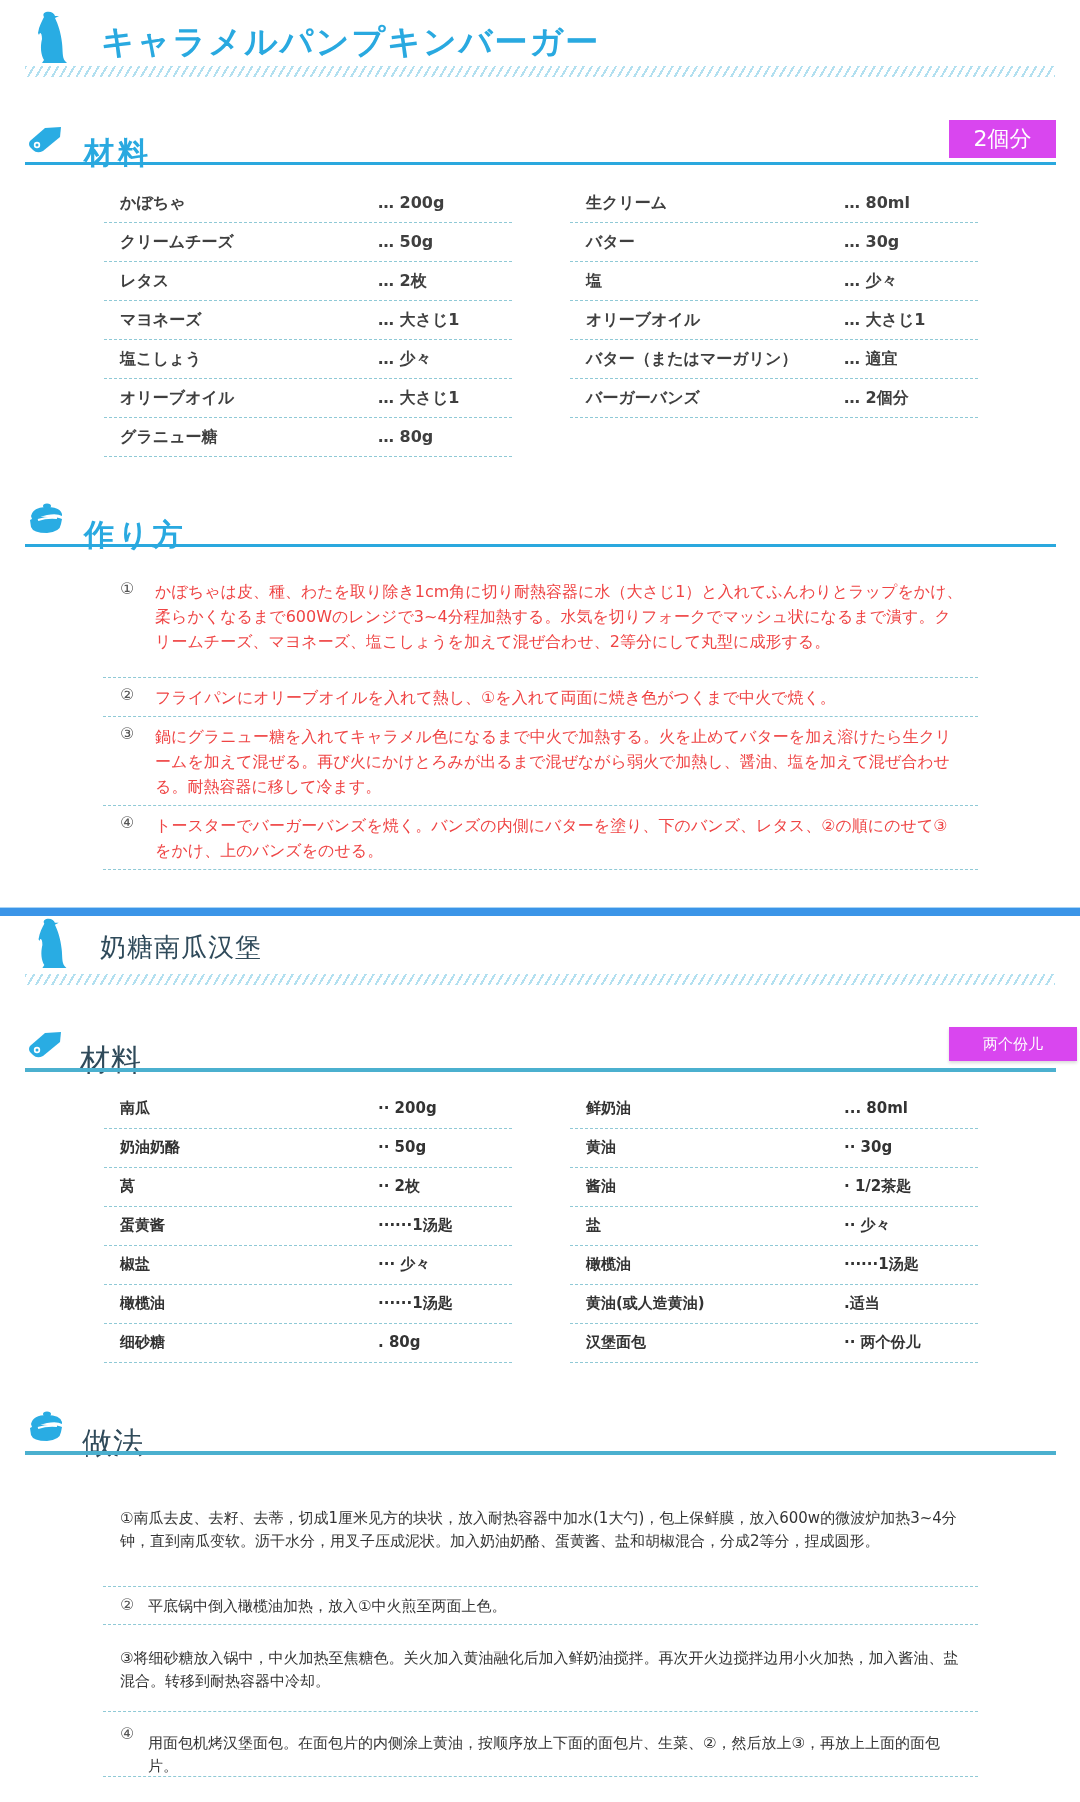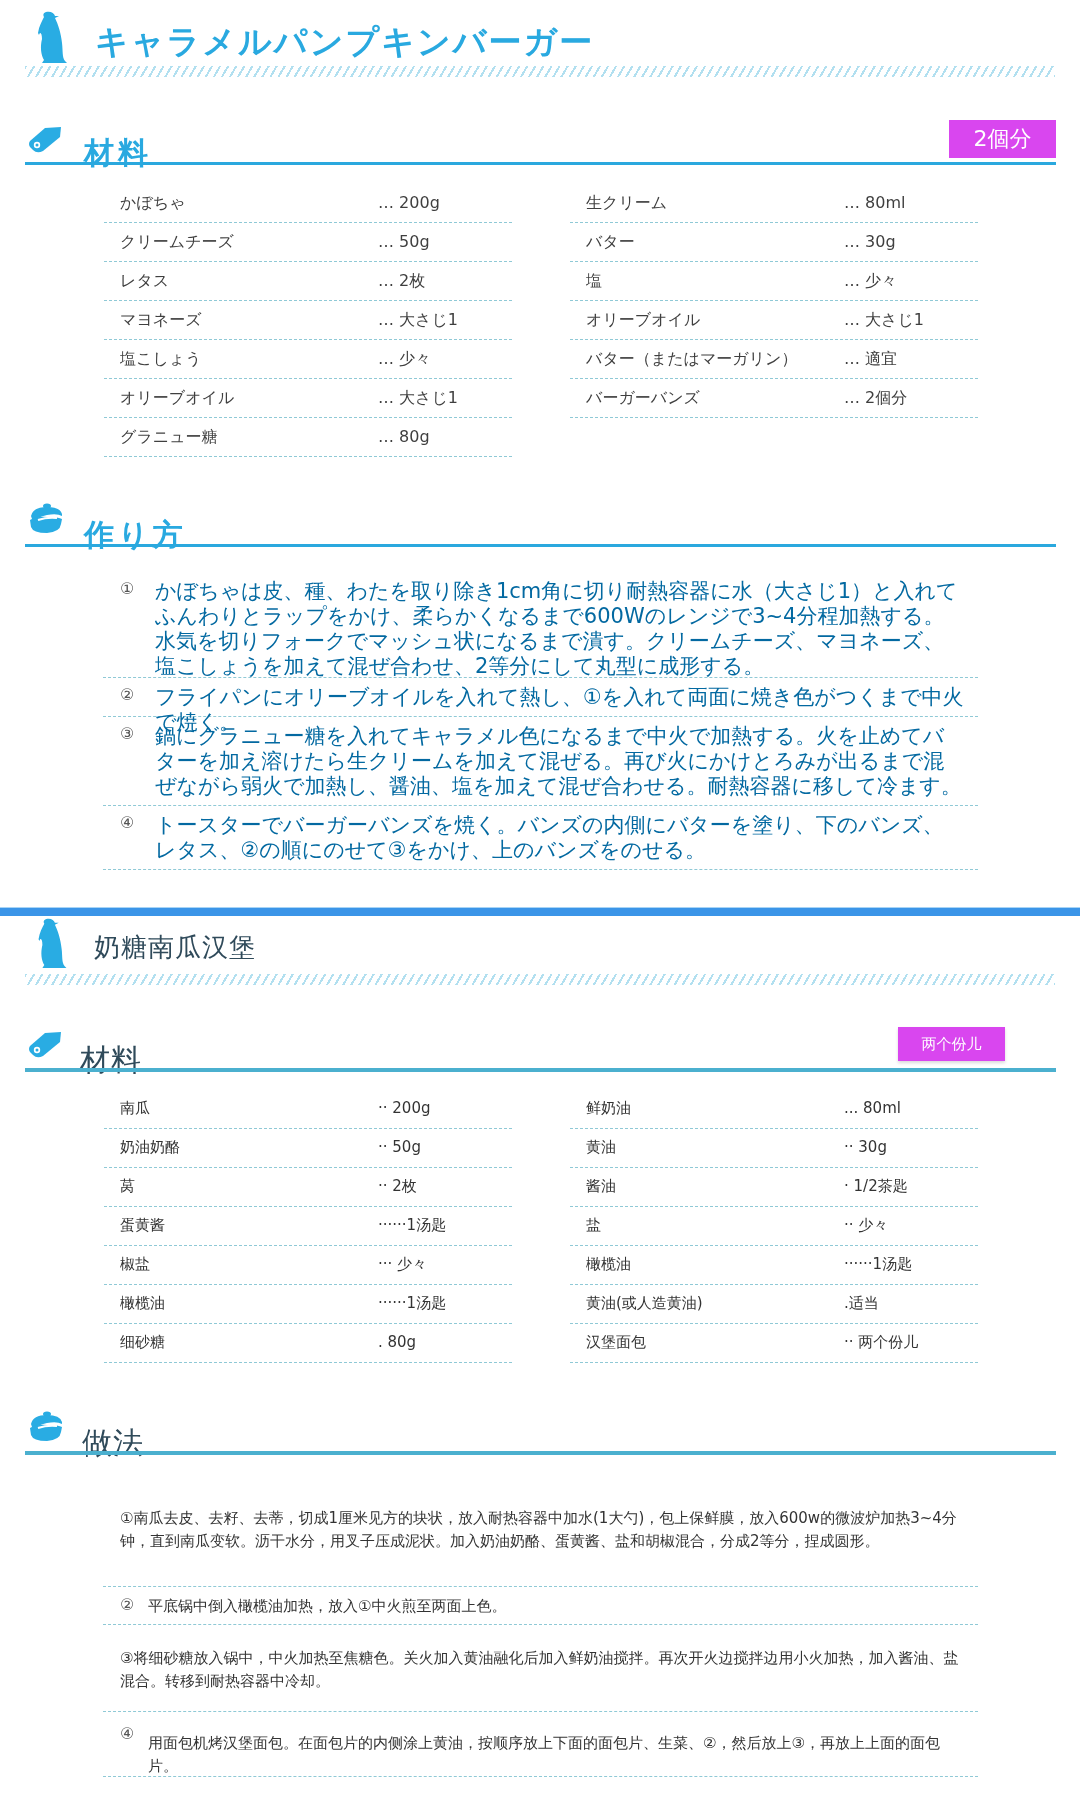--- a/index.html
+++ b/index.html
@@ -1,21 +1,21 @@
 <!DOCTYPE html>
 <html><head>
 <meta charset="utf-8">
 <style>
   * { box-sizing: border-box; margin: 0; padding: 0; }
   html, body { width: 1080px; height: 1802px; background: #ffffff; overflow: hidden; }
   body { position: relative; font-family: "DejaVu Sans", "Liberation Sans", sans-serif; color: #444; }
 
   
   .penguin { position: absolute; width: 30px; height: 52px; }
-  .recipe-title { position: absolute; white-space: nowrap; }
+  .recipe-title { position: absolute; white-space: nowrap; margin-left: 6px; }
   .title-jp { font-size: 33px; font-weight: bold; color: #29a9e0; letter-spacing: 2px; }
   .title-cn { font-size: 26px; font-weight: normal; color: #2f4a5a; letter-spacing: 1px; }
   .hatch {
     position: absolute; left: 25px; width: 1030px; height: 11px;
     background: repeating-linear-gradient(120deg, #a9dcee 0px, #a9dcee 2px, transparent 2px, transparent 7px);
     opacity: 0.9;
   }
 
   
   .section-icon { position: absolute; width: 36px; height: 32px; }
@@ -30,32 +30,33 @@
     white-space: nowrap;
   }
   .badge-jp { font-size: 22px; line-height: 38px; }
   .badge-cn { font-size: 15px; line-height: 34px; box-shadow: 0 2px 3px rgba(0,0,0,0.15); }
 
   
   .ing-col { position: absolute; width: 408px; }
   .ing-row {
     position: relative; height: 39px;
     border-bottom: 1.5px dashed #8fc9d6;
+    font-weight: bold;
   }
   .ing-name { position: absolute; left: 16px; top: 9px; font-size: 16px; color: #3f3f3f; white-space: nowrap; }
   .ing-qty { position: absolute; left: 274px; top: 9px; font-size: 16px; color: #3f3f3f; white-space: nowrap; }
   .cn .ing-name, .cn .ing-qty { font-size: 15px; color: #333; }
 
   
   .step {
     position: absolute; left: 103px; width: 875px;
     border-bottom: 1.5px dashed #8fc9d6;
   }
   .step-num { position: absolute; left: 17px; font-size: 16px; color: #555; }
-  .step-text { position: absolute; left: 52px; right: 14px; font-size: 21px; line-height: 25px; color: #0369a1; }
+  .step-text { position: absolute; left: 52px; right: 14px; font-size: 16px; line-height: 25px; color: #ef4444; }
   .step-cn .step-text { font-size: 15px; line-height: 23px; color: #333; }
   .step-cn .step-text.inline-num { left: 17px; }
 
   .divider-bar { position: absolute; left: 0; top: 907px; width: 1080px; height: 9px; background: #3b95e8; border-top: 1px solid #a8d4f5; }
 </style>
 </head>
 <body>
 
 <section>
   <svg class="penguin" style="left:37px; top:11px;" viewBox="0 0 30 52">
@@ -165,21 +166,21 @@
   </svg>
   <div class="recipe-title title-cn" style="left:94px; top:930px;">奶糖南瓜汉堡</div>
   <div class="hatch" style="top:974px;"></div>
 
   <svg class="section-icon" style="left:27px; top:1028px;" viewBox="0 0 36 32">
     <path d="M3 18 L18 5 L34 4 L33 14 L16 28 Q10 31 6 27 L3 24 Q1 21 3 18 Z" fill="#29ace3"></path>
     <circle cx="10" cy="22" r="3.2" fill="#fff"></circle>
     <circle cx="10" cy="22" r="1.5" fill="#29ace3"></circle>
   </svg>
   <div class="section-label label-cn" style="left:80px; top:1025px;">材料</div>
-  <div class="servings-badge badge-cn" style="left:898px; top:1027px; width:107px; height:34px;">两个份儿</div>
+  <div class="servings-badge badge-cn" style="left:949px; top:1027px; width:128px; height:34px;">两个份儿</div>
   <div class="section-rule cn" style="top:1068px;"></div>
 
   <div class="ing-col cn" style="left:104px; top:1090px;">
     <div class="ing-row">
         <span class="ing-name">南瓜</span>
         <span class="ing-qty">·· 200g</span>
       </div>
     <div class="ing-row">
         <span class="ing-name">奶油奶酪</span>
         <span class="ing-qty">··  50g</span>

